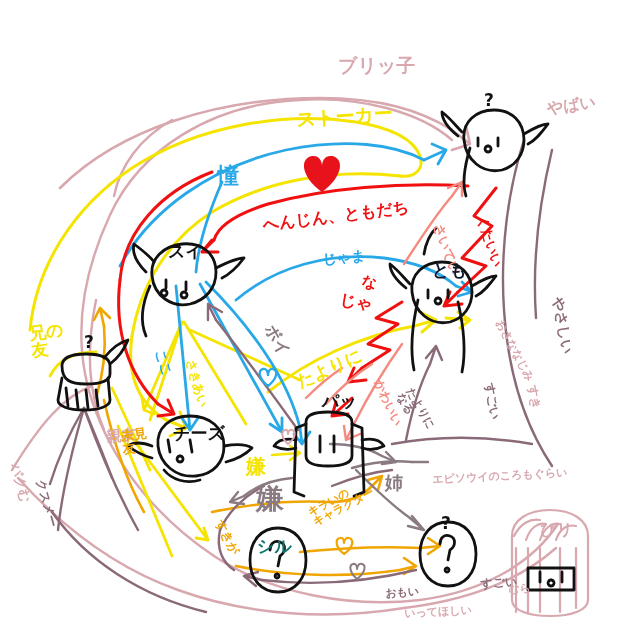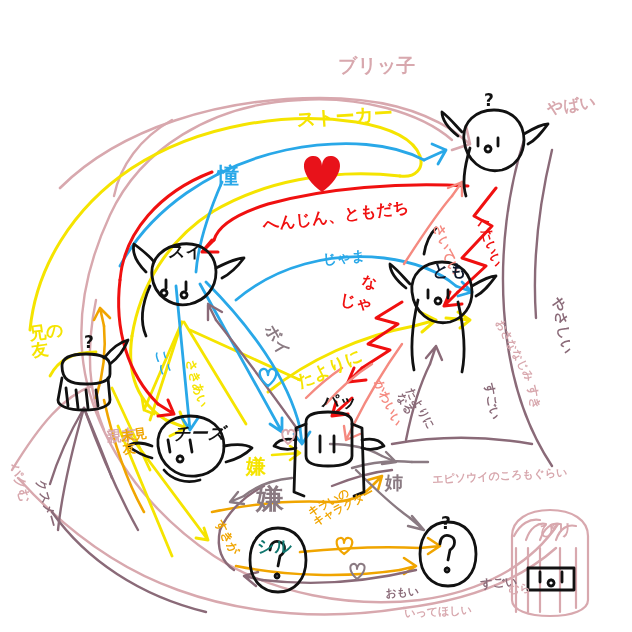--- a/index.html
+++ b/index.html
@@ -299,21 +299,21 @@
       <div class="lbl" style="left: 508px; top: 584px; font-size: 11px; color: rgb(216, 168, 174); transform: rotate(-4deg); transform-origin: left top;">むら</div>
       <div class="lbl" style="left: 404px; top: 608px; font-size: 11px; color: rgb(216, 168, 174); transform: rotate(-3deg); transform-origin: left top;">いってほしい</div>
       <div class="lbl" style="left: 385px; top: 588px; font-size: 11px; color: rgb(138, 106, 120); transform: rotate(-4deg); transform-origin: left top;">おもい</div>
       <div class="lbl" style="left: 120px; top: 430px; font-size: 13px; color: rgb(240, 165, 0); transform: rotate(-8deg); transform-origin: left top;">未見
 友</div>
     </div>
   <div id="charnames">
       <div class="lbl" style="left: 168px; top: 243px; font-size: 17px; color: rgb(17, 17, 17);">スイ</div>
       <div class="lbl" style="left: 432px; top: 262px; font-size: 17px; color: #0f172a;">とも</div>
       <div class="lbl" style="left: 484px; top: 92px; font-size: 17px; color: rgb(17, 17, 17);">?</div>
-      <div class="lbl" style="left: 173px; top: 425px; font-size: 17px; color: rgb(17, 17, 17); font-style: italic;">チーズ</div>
+      <div class="lbl" style="left: 173px; top: 425px; font-size: 17px; color: rgb(17, 17, 17);">チーズ</div>
       <div class="lbl" style="left: 322px; top: 393px; font-size: 17px; color: rgb(17, 17, 17);">パッ</div>
       <div class="lbl" style="left: 257px; top: 538px; font-size: 17px; color: #0f766e;">シル</div>
       <div class="lbl" style="left: 441px; top: 515px; font-size: 17px; color: rgb(17, 17, 17);">?</div>
       <div class="lbl" style="left: 84px; top: 334px; font-size: 17px; color: rgb(17, 17, 17);">?</div>
       <div class="lbl" style="left: 540px; top: 522px; font-size: 16px; color: rgb(216, 168, 174);">ぴリ</div>
     </div>
 
 </div>
 
 </body></html>

